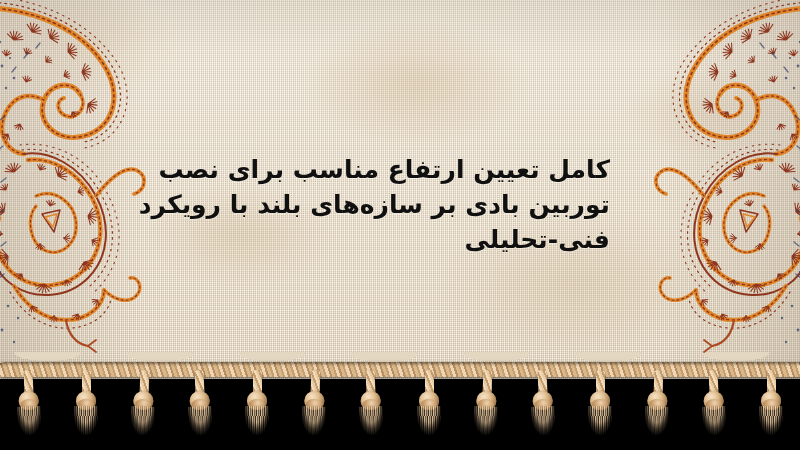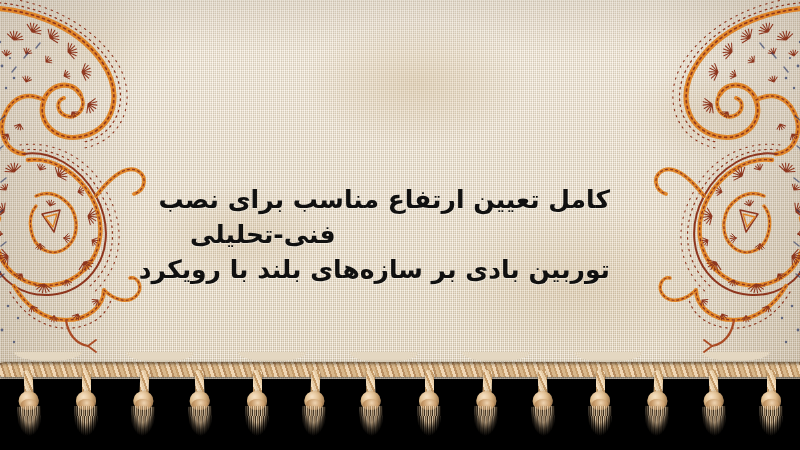--- a/index.html
+++ b/index.html
@@ -114,24 +114,23 @@
 
   
   .ornament{position:absolute;top:0;width:240px;height:379px;}
   .ornament.left{left:-16px;}
   .ornament.right{right:-16px;transform:scaleX(-1);}
   .ornament svg{display:block;width:100%;height:100%;opacity:.96;}
 
   
   .title-block{
     position:absolute;left:190px;top:152px;width:420px;
-    text-align:left;
+    text-align:right;
     direction:rtl;
     z-index:6;
-    margin-top:30px;
   }
   .title-line{
     display:block;
     color:#101010;
     font-size:25px;
     font-weight:700;
     line-height:35px;
     letter-spacing:0px;
     text-shadow:0 1px 0 rgba(255,250,240,.45);
     white-space:nowrap;
@@ -421,22 +420,22 @@
       </g>
       <g stroke="#2c3a68" stroke-width="1.5" fill="none" opacity=".65" stroke-linecap="round">
         <path d="M16 120 l5 -4 M14 150 l5 -4 M17 182 l5 -4 M14 214 l5 -4 M17 246 l5 -4 M15 278 l5 -4"></path>
         <path d="M28 72 l4 -5 M40 58 l4 -5 M52 48 l4 -5"></path>
       </g>
     </svg>
   </div>
 
   <div class="title-block">
     <span class="title-line">کامل تعیین ارتفاع مناسب برای نصب</span>
+    <span class="title-line">توربین بادی بر سازه‌های بلند با رویکرد</span>
     <span class="title-line">فنی-تحلیلی</span>
-    <span class="title-line">توربین بادی بر سازه‌های بلند با رویکرد</span>
   </div>
 
   <div class="fringe" id="fringe">
       <div class="tassel" style="left: 16px; transform: rotate(-2deg);">
         <div class="cord"></div>
         <div class="knot"></div>
         <div class="skirt"></div>
       </div>
       <div class="tassel" style="left: 73px; transform: rotate(0deg);">
         <div class="cord"></div>

